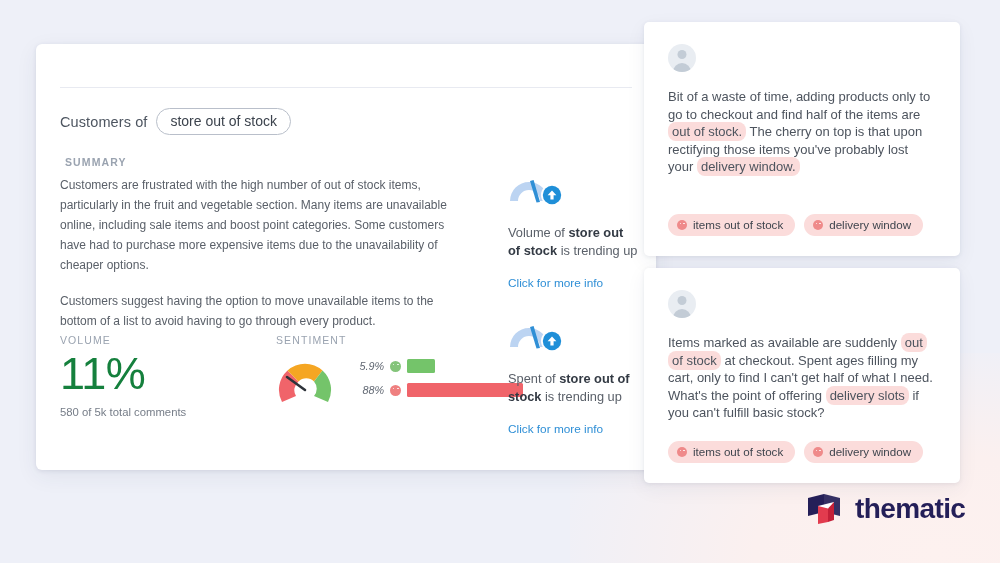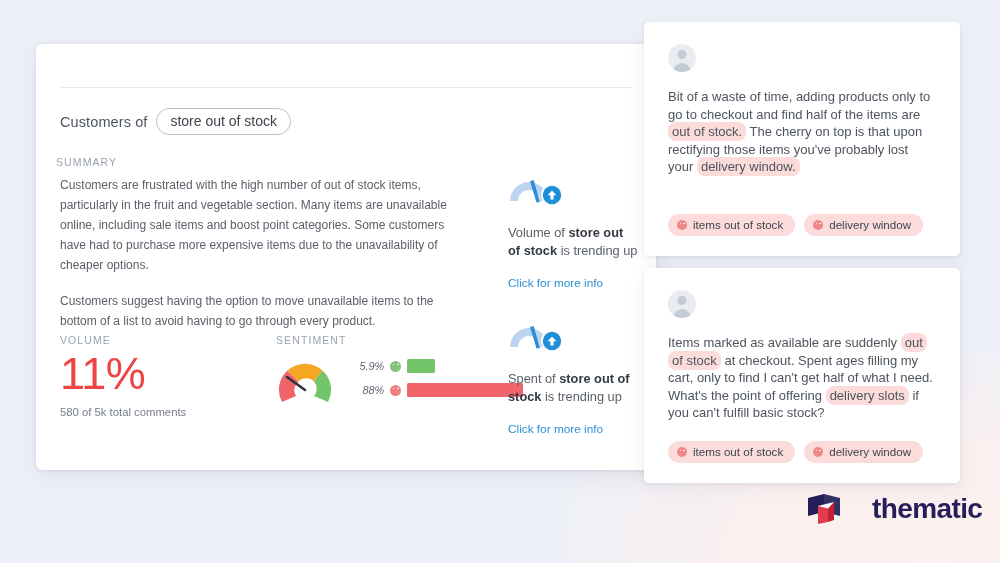--- a/index.html
+++ b/index.html
@@ -66,42 +66,42 @@
     white-space: nowrap;
   }
 
   .section-label {
     position: absolute;
     font-size: 10.5px;
     letter-spacing: 1.1px;
     color: #9aa3b0;
     text-transform: uppercase;
   }
-  .label-summary   { left: 20px; top: 112px; }
+  .label-summary   { left: 29px; top: 112px; font-weight: bold; }
   .label-volume    { left: 24px; top: 290px; }
   .label-sentiment { left: 240px; top: 290px; }
 
   .summary-body {
     position: absolute;
     left: 24px; top: 131px;
     width: 410px;
   }
   .summary-body p {
     font-size: 12px;
     line-height: 20px;
     color: #5a6069;
   }
   .summary-body p + p { margin-top: 16px; }
 
   
   .volume-block { position: absolute; left: 24px; top: 306px; }
   .volume-value {
     font-size: 45px;
     font-weight: 300;
-    color: #ef4444;
+    color: #15803d;
     line-height: 1.05;
     letter-spacing: -0.5px;
   }
   .volume-sub {
     margin-top: 9px;
     font-size: 11.3px;
     color: #767d88;
   }
 
   
@@ -229,21 +229,21 @@
     cursor: pointer;
   }
   .tag .face { width: 10px; height: 10px; background: #ef8a8a; }
 
   
   .logo {
     position: absolute;
     left: 806px; top: 492px;
     display: flex;
     align-items: center;
-    gap: 26px;
+    gap: 9px;
   }
   .logo-mark { width: 40px; height: 34px; }
   .logo-text {
     font-size: 28px;
     font-weight: 700;
     color: #241f58;
     letter-spacing: -0.6px;
     position: relative;
   }
 </style>

